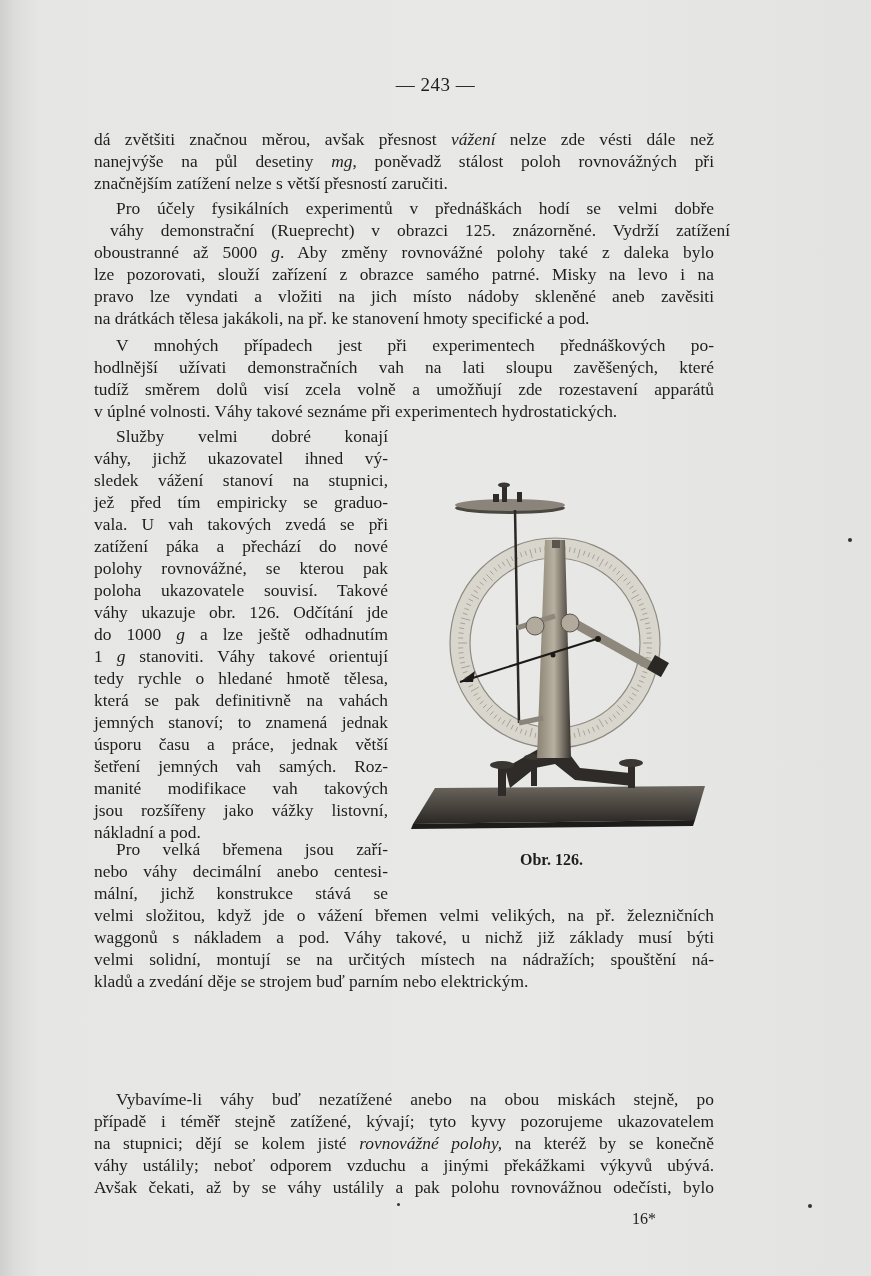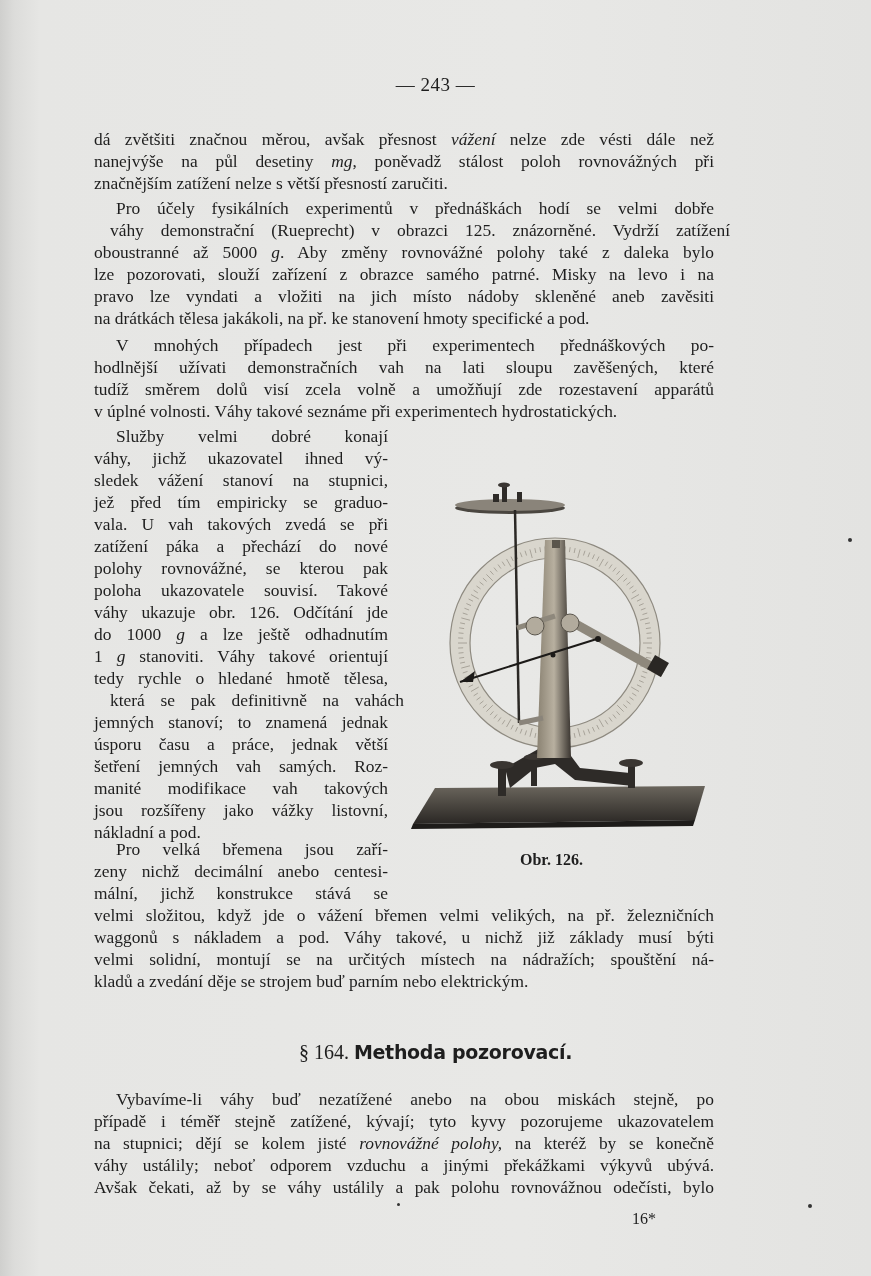--- a/index.html
+++ b/index.html
@@ -60,29 +60,29 @@
       <div class="line narrow" style="top: 469px;">sledek vážení stanoví na stupnici,</div>
       <div class="line narrow" style="top: 491px;">jež před tím empiricky se graduo-</div>
       <div class="line narrow" style="top: 513px;">vala. U vah takových zvedá se při</div>
       <div class="line narrow" style="top: 535px;">zatížení páka a přechází do nové</div>
       <div class="line narrow" style="top: 557px;">polohy rovnovážné, se kterou pak</div>
       <div class="line narrow" style="top: 579px;">poloha ukazovatele souvisí. Takové</div>
       <div class="line narrow" style="top: 601px;">váhy ukazuje obr. 126. Odčítání jde</div>
       <div class="line narrow" style="top: 623px;">do 1000 <i>g</i> a lze ještě odhadnutím</div>
       <div class="line narrow" style="top: 645px;">1 <i>g</i> stanoviti. Váhy takové orientují</div>
       <div class="line narrow" style="top: 667px;">tedy rychle o hledané hmotě tělesa,</div>
-      <div class="line narrow" style="top: 689px; margin-left: 16px;">která se pak definitivně na vahách</div>
+      <div class="line narrow" style="top: 689px;">která se pak definitivně na vahách</div>
       <div class="line narrow" style="top: 711px;">jemných stanoví; to znamená jednak</div>
       <div class="line narrow" style="top: 733px;">úsporu času a práce, jednak větší</div>
       <div class="line narrow" style="top: 755px;">šetření jemných vah samých. Roz-</div>
       <div class="line narrow" style="top: 777px;">manité modifikace vah takových</div>
       <div class="line narrow" style="top: 799px;">jsou rozšířeny jako vážky listovní,</div>
       <div class="line narrow last" style="top: 821px;">nákladní a pod.</div>
       <div class="line narrow indent" style="top: 838px;">Pro velká břemena jsou zaří-</div>
-      <div class="line narrow" style="top: 860px;">zeny nichž decimální anebo centesi-</div>
+      <div class="line narrow" style="top: 860px;">nebo váhy decimální anebo centesi-</div>
       <div class="line narrow" style="top: 882px;">mální, jichž konstrukce stává se</div>
       <div class="line full" style="top: 904px;">velmi složitou, když jde o vážení břemen velmi velikých, na př. železničních</div>
       <div class="line full" style="top: 926px;">waggonů s nákladem a pod. Váhy takové, u nichž již základy musí býti</div>
       <div class="line full" style="top: 948px;">velmi solidní, montují se na určitých místech na nádražích; spouštění ná-</div>
       <div class="line full last" style="top: 970px;">kladů a zvedání děje se strojem buď parním nebo elektrickým.</div>
       <div class="line full indent" style="top: 1088px;">Vybavíme-li váhy buď nezatížené anebo na obou miskách stejně, po</div>
       <div class="line full" style="top: 1110px;">případě i téměř stejně zatížené, kývají; tyto kyvy pozorujeme ukazovatelem</div>
       <div class="line full" style="top: 1132px;">na stupnici; dějí se kolem jisté <i>rovnovážné polohy,</i> na kteréž by se konečně</div>
       <div class="line full" style="top: 1154px;">váhy ustálily; neboť odporem vzduchu a jinými překážkami výkyvů ubývá.</div>
       <div class="line full" style="top: 1176px;">Avšak čekati, až by se váhy ustálily a pak polohu rovnovážnou odečísti, bylo</div>
@@ -259,23 +259,19 @@
       <circle cx="165" cy="155" r="9" fill="#b2ab9d" stroke="#5a554c"></circle>
 
       <line x1="55" y1="214" x2="195" y2="170" stroke="#1c1a18" stroke-width="2"></line>
       <polygon points="55,214 70,203 68,214" fill="#1c1a18"></polygon>
       <circle cx="193" cy="171" r="3" fill="#1c1a18"></circle>
       <circle cx="148" cy="187" r="2.5" fill="#1c1a18"></circle>
     </svg>
   </div>
   <div class="caption">Obr. 126.</div>
 
-  <div class="heading">
-    <span>§ 164.</span>
-    <b>Methoda pozorovací.</b>
-  </div>
 
   <div class="signature">16*</div>
 
   <div class="speck" style="left:848px;top:538px;width:4px;height:4px;"></div>
   <div class="speck" style="left:808px;top:1204px;width:4px;height:4px;"></div>
   <div class="speck" style="left:397px;top:1203px;width:3px;height:3px;"></div>
 </div>
 
 </body></html>

